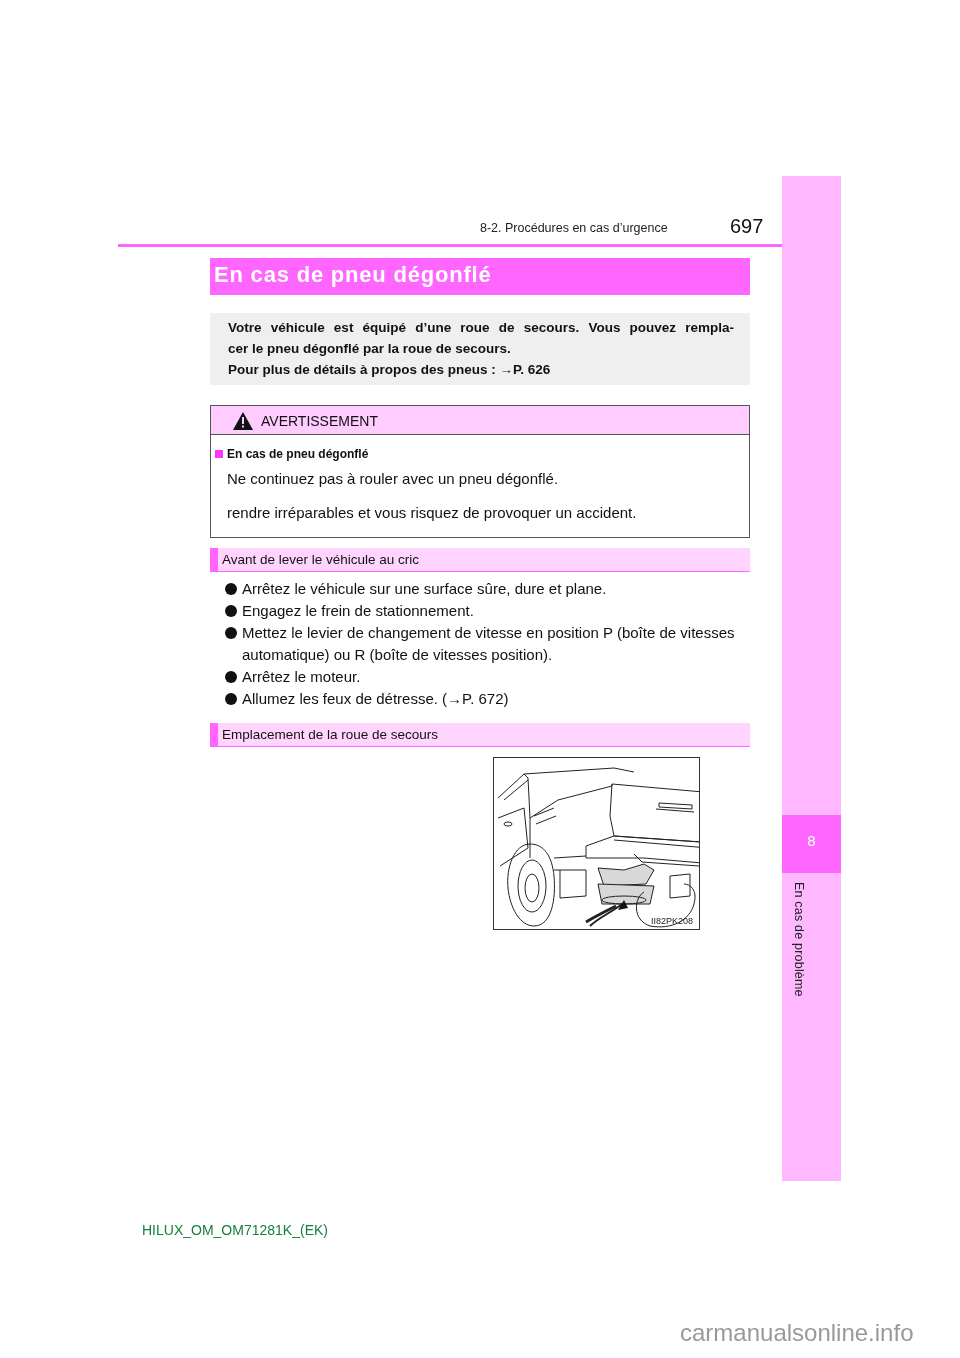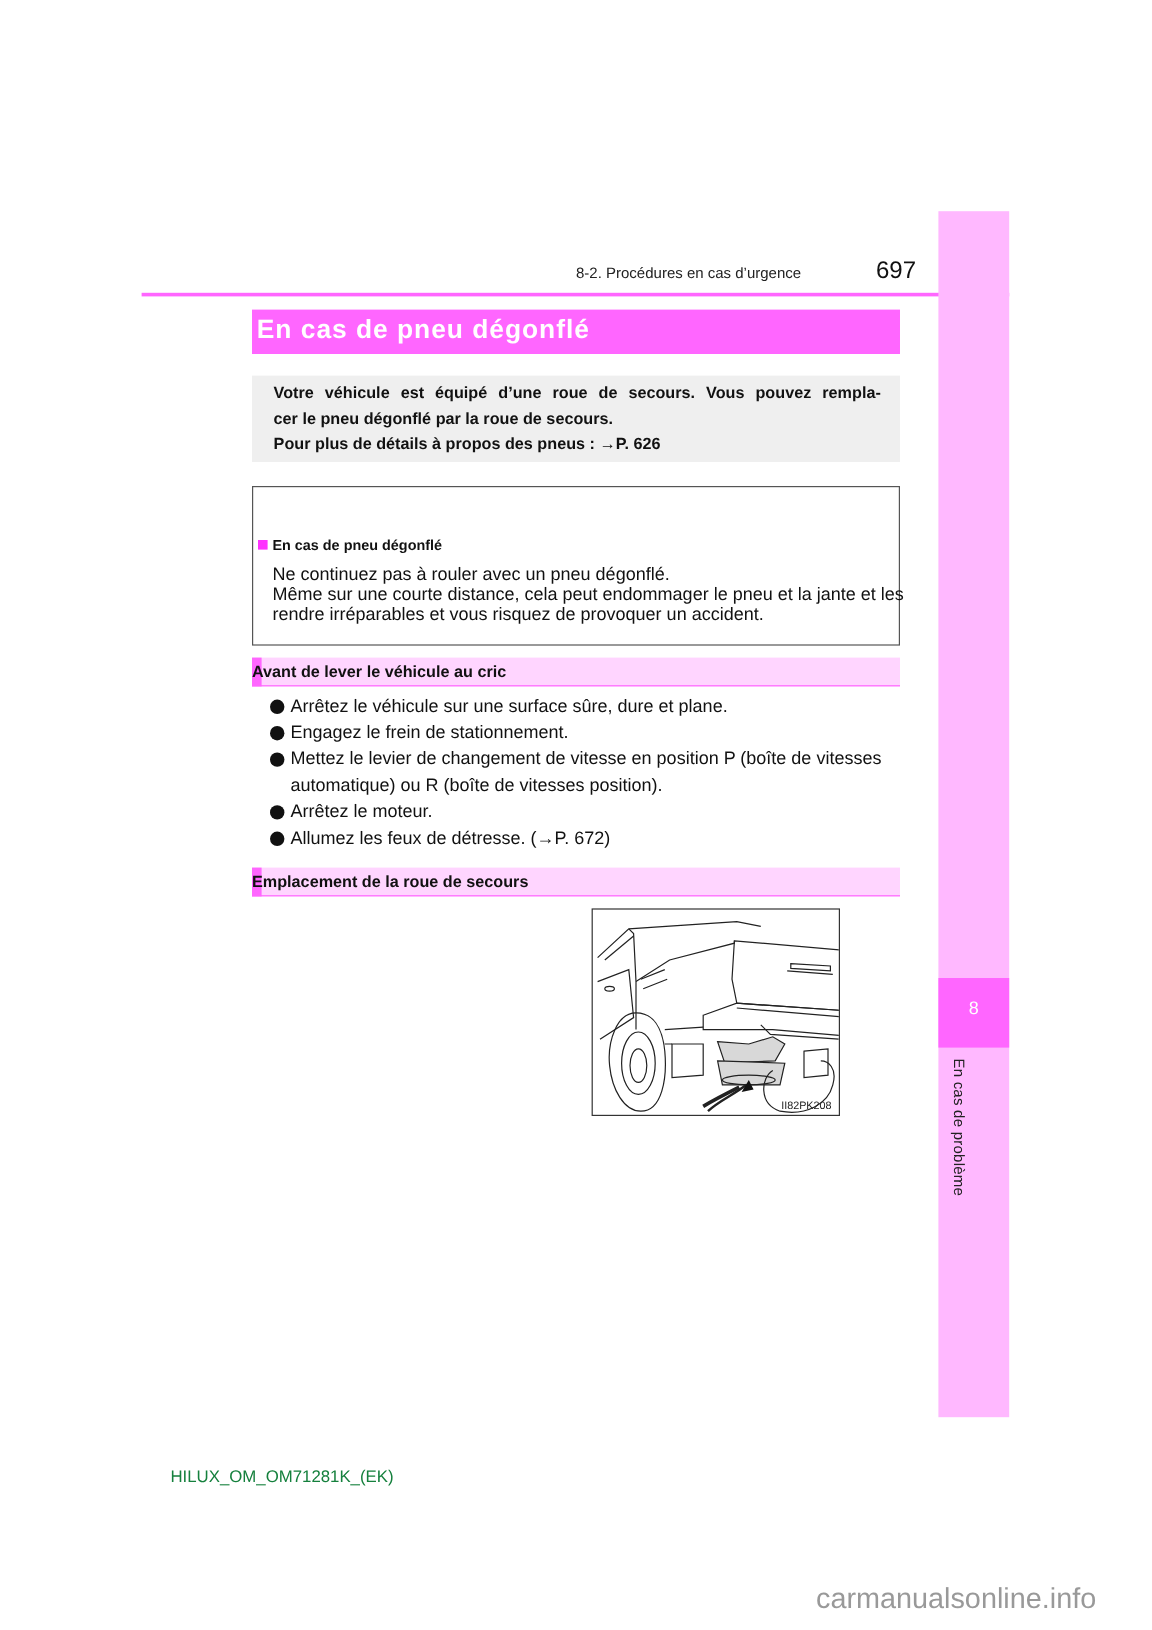--- a/index.html
+++ b/index.html
@@ -25,21 +25,21 @@
   .warning-header { position: absolute; left: 0; top: 0; width: 538px; height: 29px; background: #ffccff; border-bottom: 1px solid #555; }
   .warning-icon { position: absolute; left: 22px; top: 6px; width: 20px; height: 18px; }
   .warning-title { position: absolute; left: 50px; top: 7px; font-size: 14px; color: #111; }
   .warning-square { position: absolute; left: 4px; top: 44px; width: 8px; height: 8px; background: #ff33ff; }
   .warning-subtitle { position: absolute; left: 16px; top: 41px; font-size: 12px; font-weight: bold; }
   .warning-text { position: absolute; left: 16px; font-size: 15px; color: #111; white-space: nowrap; }
   .warning-text.justified { width: 514px; text-align: justify; text-align-last: justify; }
 
   .section-head { position: absolute; left: 210px; width: 540px; height: 24px; background: #ffd5ff; border-bottom: 1px solid #ff66ff; }
   .section-head .accent { position: absolute; left: 0; top: 0; width: 8px; height: 24px; background: #ff66ff; }
-  .section-head .label { position: absolute; left: 0; top: 4px; font-size: 13.5px; font-weight: bold; color: #111; }
+  .section-head .label { position: absolute; left: 12px; top: 4px; font-size: 13.5px; font-weight: normal; color: #111; }
 
   .bullet-row { position: absolute; left: 225px; font-size: 15px; color: #111; white-space: nowrap; }
   .bullet-dot { position: absolute; left: 0; top: 3px; width: 12px; height: 12px; border-radius: 50%; background: #111; }
   .bullet-text { position: absolute; left: 17px; top: 0; }
 
   .figure { position: absolute; left: 493px; top: 757px; width: 207px; height: 173px; border: 1px solid #333; background: #fff; overflow: hidden; }
   .figure-code { position: absolute; right: 6px; bottom: 3px; font-size: 9px; color: #222; }
 
   .footer-code { position: absolute; left: 142px; top: 1222px; font-size: 14px; color: #15803d; }
   .watermark { position: absolute; left: 680px; top: 1319px; font-size: 24px; color: #999; }
@@ -58,24 +58,31 @@
 
 <div class="title-bar"></div>
 <div class="title-text">En cas de pneu dégonflé</div>
 
 <div class="intro-box"></div>
 <div class="intro-line" style="top:320px; width:506px; text-align:justify; text-align-last:justify;">Votre véhicule est équipé d’une roue de secours. Vous pouvez rempla-</div>
 <div class="intro-line" style="top:341px;">cer le pneu dégonflé par la roue de secours.</div>
 <div class="intro-line" style="top:362px;">Pour plus de détails à propos des pneus : →P. 626</div>
 
 <div class="warning-box">
+  <div class="warning-header">
+    <svg class="warning-icon" viewBox="0 0 20 18">
+      <polygon points="10,0 20,18 0,18" fill="#111"></polygon>
+      <rect x="9" y="5" width="2" height="7" fill="#ffccff"></rect>
+      <rect x="9" y="13.5" width="2" height="2" fill="#ffccff"></rect>
+    </svg>
+    <div class="warning-title">AVERTISSEMENT</div>
+  </div>
   <div class="warning-square"></div>
   <div class="warning-subtitle">En cas de pneu dégonflé</div>
   <div class="warning-text" style="top:64px;">Ne continuez pas à rouler avec un pneu dégonflé.</div>
-  <div class="warning-text justified" style="top:81px;">Même sur une courte distance, cela peut endommager le pneu et la jante et les</div>
   <div class="warning-text" style="top:98px;">rendre irréparables et vous risquez de provoquer un accident.</div>
 </div>
 
 <div class="section-head" style="top:548px;">
   <div class="accent"></div>
   <div class="label">Avant de lever le véhicule au cric</div>
 </div>
 
 <div class="bullet-row" style="top:580px;">
   <span class="bullet-dot"></span>

